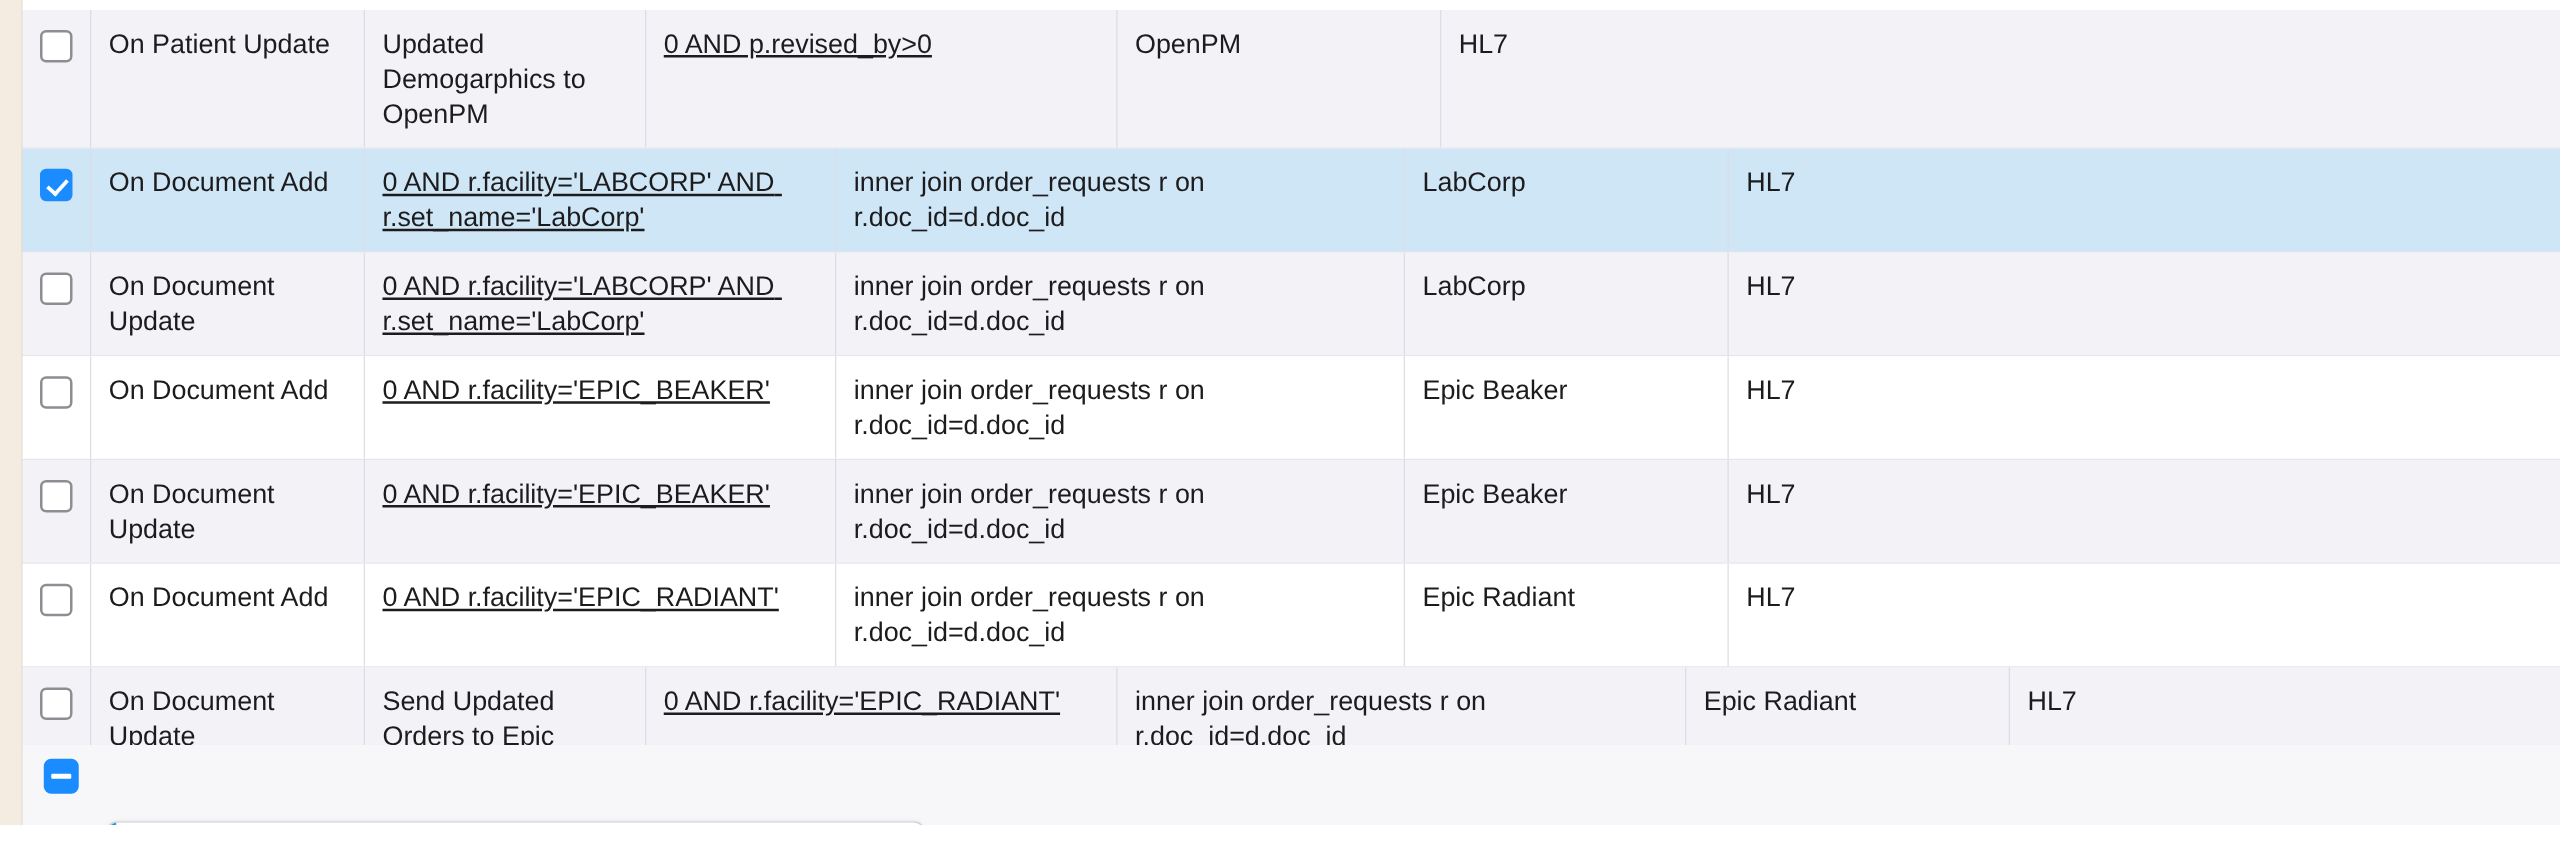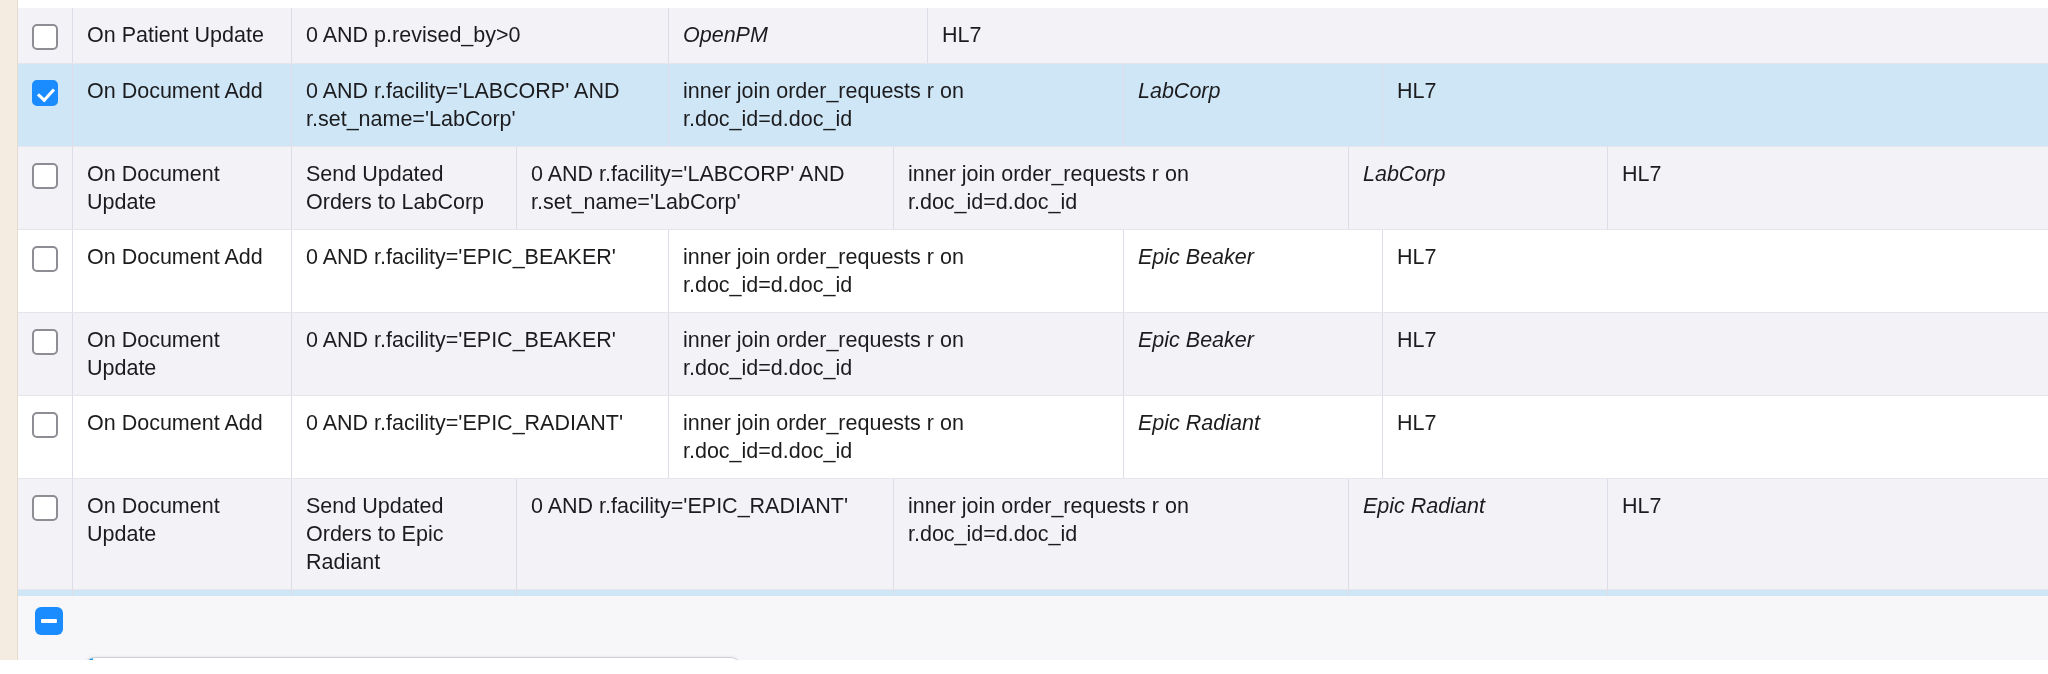--- a/index.html
+++ b/index.html
@@ -76,23 +76,23 @@
     width: 56px;
     min-width: 56px;
     padding: 13px 0 13px 0;
     display: flex;
     align-items: flex-start;
     justify-content: center;
     border-right: 1px solid #dedce6;
   }
   .c-event   { width: 219px; min-width: 219px; }
   .c-name    { width: 225px; min-width: 225px; }
-  .c-cond    { width: 377px; min-width: 377px; }
+  .c-cond    { width: 377px; min-width: 377px; text-decoration: underline; }
   .c-join    { width: 455px; min-width: 455px; }
-  .c-dest    { width: 259px; min-width: 259px; font-style: italic; }
+  .c-dest    { width: 259px; min-width: 259px; }
   .c-fmt     { width: 440px; min-width: 440px; border-right: none; }
 
   
   .cbox {
     width: 26px; height: 26px;
     border-radius: 5px;
     border: 2px solid #8d8d93;
     background: #ffffff;
     display: inline-block;
     position: relative;
@@ -169,36 +169,36 @@
 <div id="app">
 
   <div class="page-gutter"></div>
   <div class="gutter-edge"></div>
 
   <div class="grid" id="grid">
     <div class="grid-topstrip"></div>
   <div class="row alt">
         <div class="cell c-check"><span class="cbox" role="checkbox" aria-checked="false"></span></div>
         <div class="cell c-event">On Patient Update</div>
+        <div class="cell c-name">Updated Demogarphics to OpenPM</div>
         <div class="cell c-cond">0 AND p.revised_by&gt;0</div>
         <div class="cell c-dest">OpenPM</div>
         <div class="cell c-fmt">HL7</div>
       </div>
       <div class="row sel">
         <div class="cell c-check"><span class="cbox on" role="checkbox" aria-checked="true"></span></div>
         <div class="cell c-event">On Document Add</div>
         <div class="cell c-cond">0 AND r.facility='LABCORP' AND r.set_name='LabCorp'</div>
         <div class="cell c-join">inner join order_requests r on r.doc_id=d.doc_id</div>
         <div class="cell c-dest">LabCorp</div>
         <div class="cell c-fmt">HL7</div>
       </div>
       <div class="row alt">
         <div class="cell c-check"><span class="cbox" role="checkbox" aria-checked="false"></span></div>
         <div class="cell c-event">On Document Update</div>
-        <div class="cell c-name">Send Updated Orders to LabCorp</div>
         <div class="cell c-cond">0 AND r.facility='LABCORP' AND r.set_name='LabCorp'</div>
         <div class="cell c-join">inner join order_requests r on r.doc_id=d.doc_id</div>
         <div class="cell c-dest">LabCorp</div>
         <div class="cell c-fmt">HL7</div>
       </div>
       <div class="row">
         <div class="cell c-check"><span class="cbox" role="checkbox" aria-checked="false"></span></div>
         <div class="cell c-event">On Document Add</div>
         <div class="cell c-cond">0 AND r.facility='EPIC_BEAKER'</div>
         <div class="cell c-join">inner join order_requests r on r.doc_id=d.doc_id</div>

